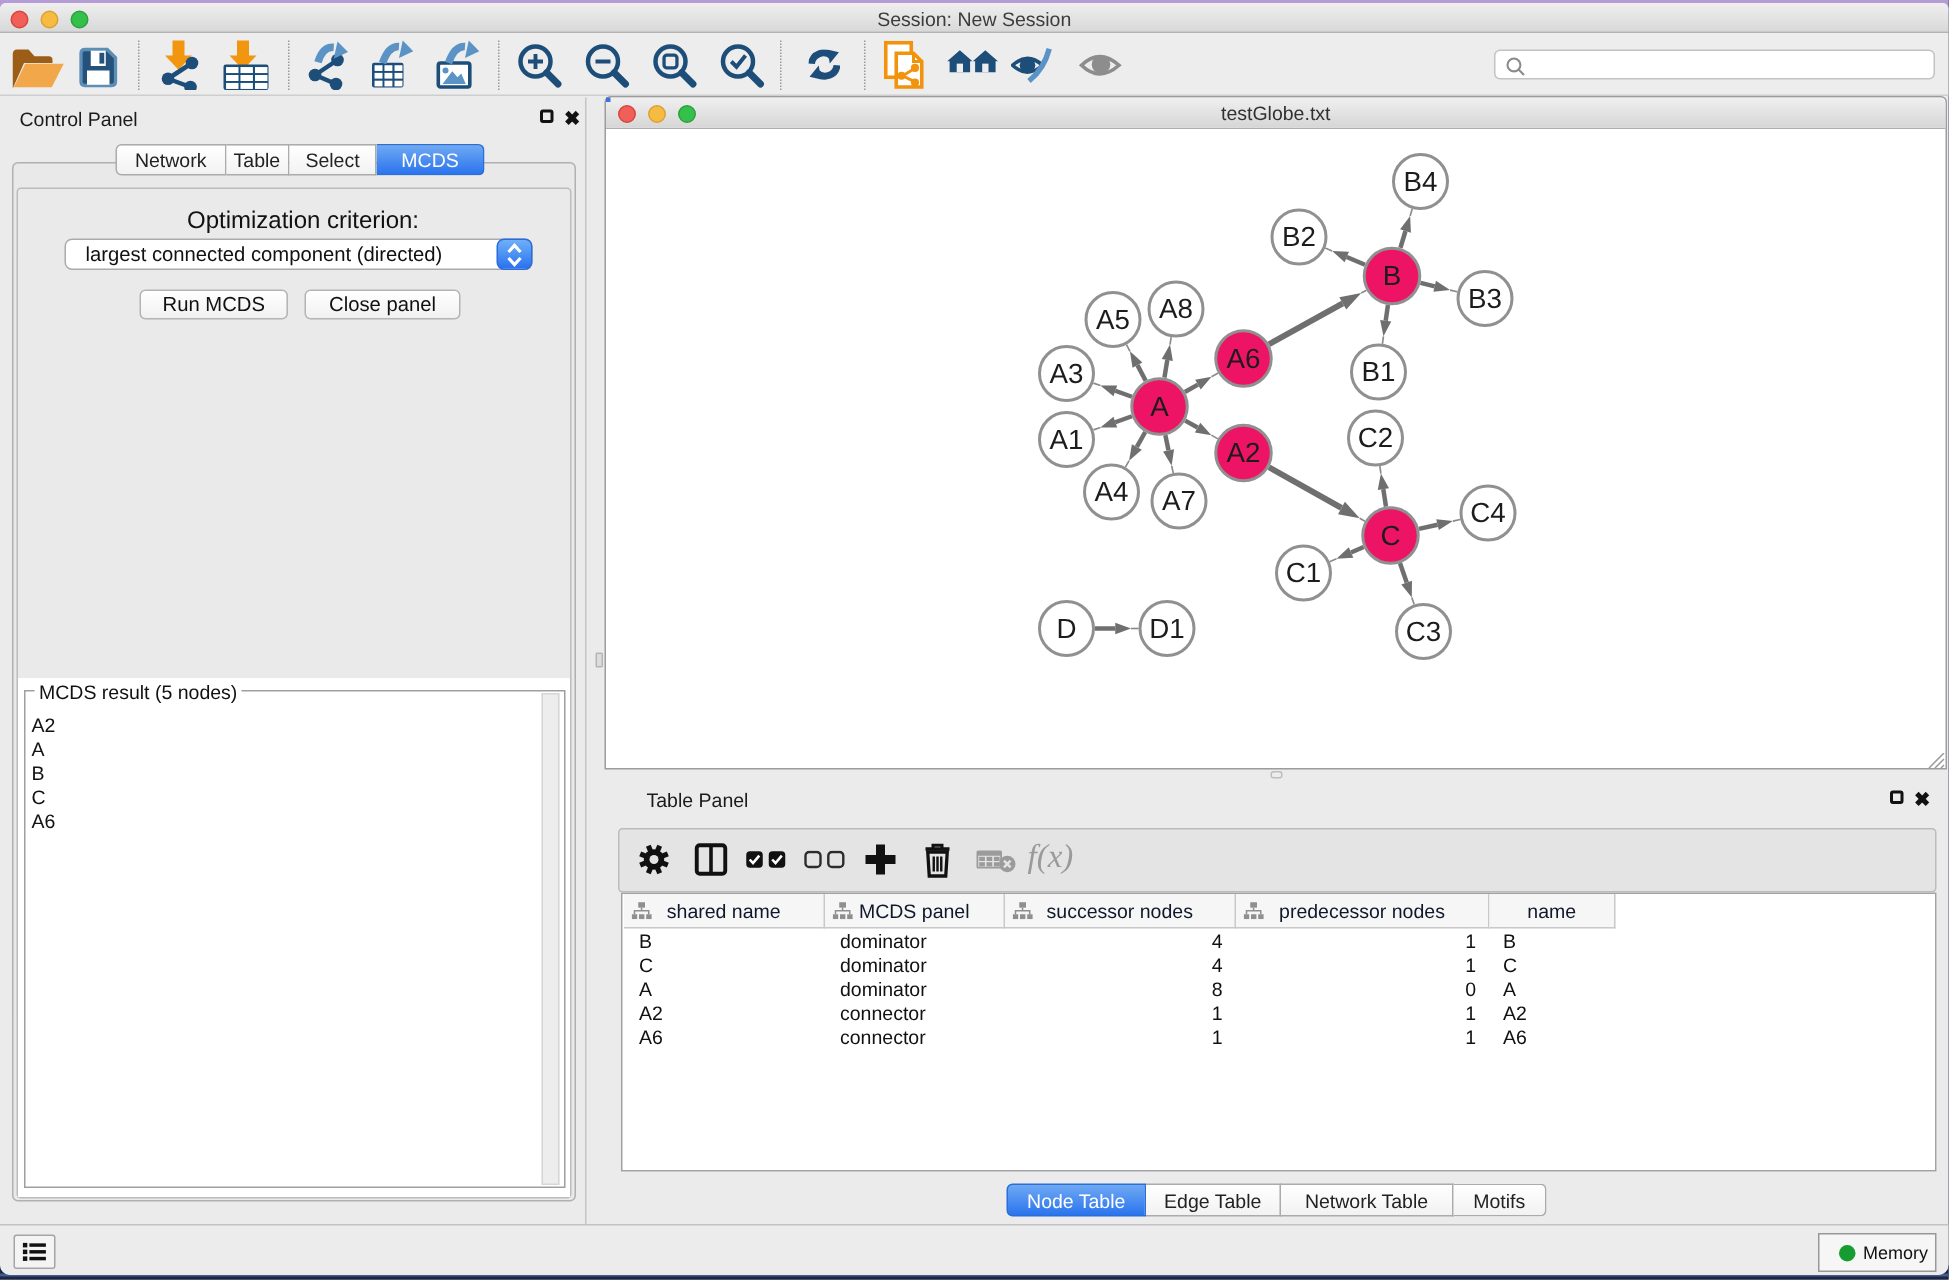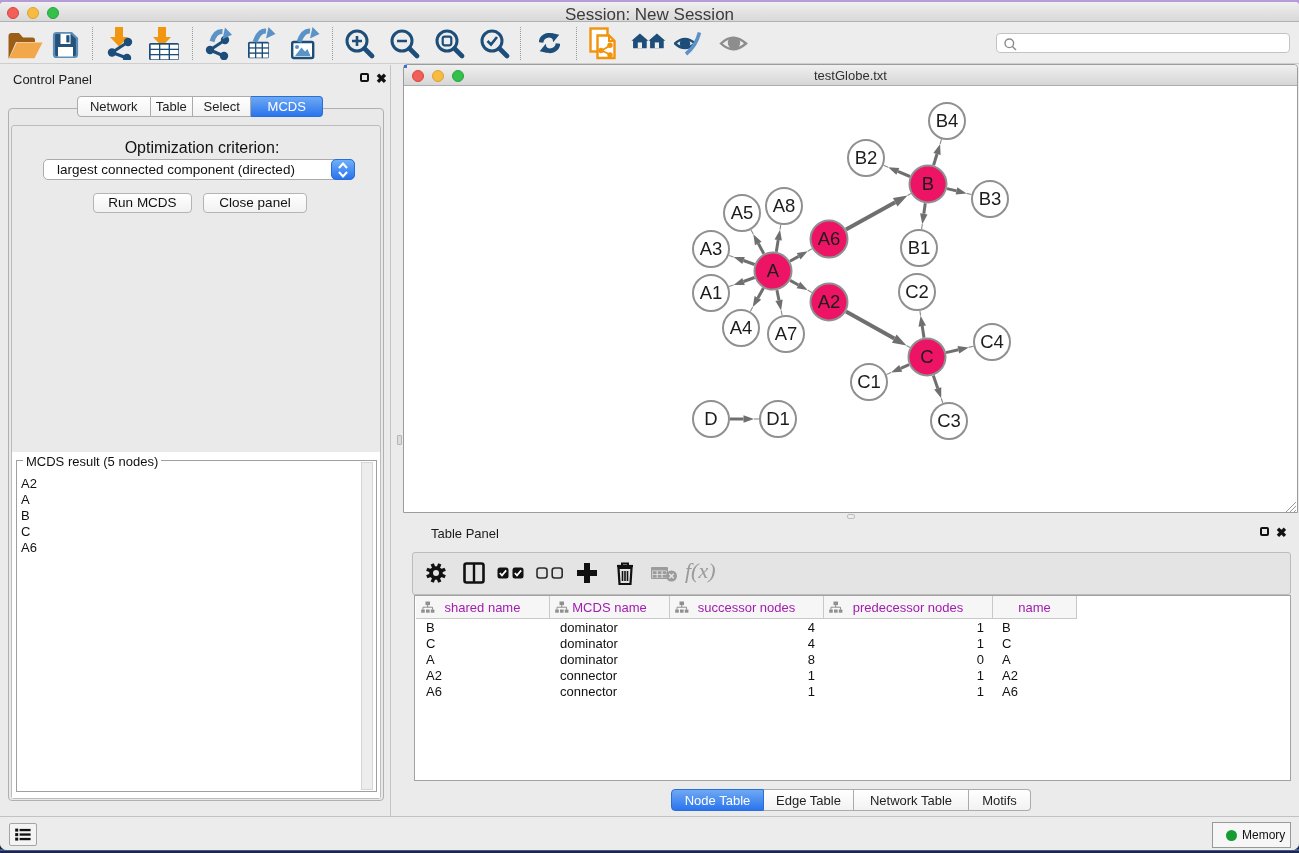--- a/index.html
+++ b/index.html
@@ -1,21 +1,21 @@
 <!DOCTYPE html>
 <html><head><meta charset="utf-8">
 <style>
 *{margin:0;padding:0;box-sizing:border-box}
 html,body{width:1299px;height:853px;overflow:hidden;font-family:"Liberation Sans",sans-serif;background:#1d2646}
 .abs{position:absolute}
 #deskTop{position:absolute;left:0;top:0;width:1299px;height:7px;background:#b59cd6}
 #win{position:absolute;left:0;top:2px;width:1299px;height:848px;background:#ebebeb;border-radius:4px 4px 7px 7px;overflow:hidden}
 #titlebar{position:absolute;left:0;top:0;width:1299px;height:20px;background:linear-gradient(#efefef,#d8d8d8);border-bottom:1px solid #b2b2b2}
 .tl{position:absolute;top:5px;width:12px;height:12px;border-radius:50%}
-#titlebar .t{position:absolute;width:100%;text-align:center;top:3px;font-size:17px;color:#3c3c3c}
+#titlebar .t{position:absolute;width:100%;text-align:center;top:3px;font-size:13px;color:#3c3c3c}
 #toolbar{position:absolute;left:0;top:20px;width:1299px;height:42px;background:#ededed;border-bottom:1px solid #cecece}
 .tsep{position:absolute;top:5px;height:33px;width:0;border-left:1px dotted #9a9a9a}
 #search{position:absolute;left:996px;top:11px;width:294px;height:20px;background:#fff;border:1px solid #c3c3c3;border-radius:4px}
 
 .phead{font-size:13px;color:#1b1b1b}
 .sqbtn{position:absolute;width:9px;height:9px;border:2px solid #111;border-radius:2px}
 .xbtn{position:absolute;font-size:13px;font-weight:bold;color:#111;line-height:10px}
 #cptabs,#bottabs{position:absolute;display:flex;z-index:5}
 .tab{height:100%;border:1px solid #ababab;border-left:none;background:linear-gradient(#ffffff,#f2f2f2);font-size:13px;color:#222;display:flex;align-items:center;justify-content:center}
 .tab.first{border-left:1px solid #ababab;border-radius:4px 0 0 4px}
@@ -32,21 +32,21 @@
 #grptitle{position:absolute;left:6px;top:-7px;background:#fff;padding:0 3px;font-size:13px;color:#111}
 #mlist{position:absolute;left:4px;top:15px;width:340px;height:315px;font-size:13px;color:#111;line-height:16px}
 #mscroll{position:absolute;right:3px;top:1px;width:12px;height:328px;background:#ededed;border:1px solid #d6d6d6}
 
 #netwin{position:absolute;left:403px;top:62px;width:895px;height:449px;background:#fff;border:1px solid #9c9c9c;border-radius:4px 4px 0 0}
 #nettitle{position:absolute;left:0;top:0;width:100%;height:21px;background:linear-gradient(#f0f0f0,#d6d6d6);border-bottom:1px solid #aeaeae;border-radius:4px 4px 0 0}
 #nettitle .t{position:absolute;width:100%;text-align:center;top:3px;font-size:13px;color:#303030}
 
 #tptoolbar{position:absolute;left:412px;top:550px;width:879px;height:43px;background:#e4e4e4;border:1px solid #bbb;border-radius:3px}
 #tablebox{position:absolute;left:414px;top:593px;width:877px;height:186px;background:#fff;border:1px solid #a2a2a2}
-.hcell{position:absolute;top:0;height:23px;background:#f6f6f6;border-right:1px solid #c9c9c9;border-bottom:1px solid #c9c9c9;font-size:13px;color:#a21caf;text-align:center;line-height:23px}
+.hcell{position:absolute;top:0;height:23px;background:#f6f6f6;border-right:1px solid #c9c9c9;border-bottom:1px solid #c9c9c9;font-size:13px;color:#0f172a;text-align:center;line-height:23px}
 .cell{position:absolute;font-size:13px;color:#111;height:16px;line-height:16px}
 
 #statusbar{position:absolute;left:0;top:814px;width:1299px;height:34px;background:#ececec;border-top:1px solid #c2c2c2}
 #listbtn{position:absolute;left:9px;top:821px;width:28px;height:23px;background:#f4f4f4;border:1px solid #a5a5a5;border-radius:2px}
 #membtn{position:absolute;left:1212px;top:820px;width:79px;height:26px;background:#f6f6f6;border:1px solid #989898}
 </style></head><body>
 <div id="deskTop"></div>
 <div style="position:absolute;left:0;top:849px;width:1299px;height:2px;background:#3e5c8c"></div>
 <div id="win">
 <div id="titlebar">
@@ -392,21 +392,21 @@
     </div>
 <div id="tablebox">
 <div class="hcell" style="left:1px;width:134px">shared name</div>
 <svg class="abs" style="left:6px;top:5px" width="14" height="13" viewBox="0 0 14 13">
         <rect x="4.5" y="0.5" width="4.5" height="3.6" fill="#8f8f8f"></rect>
         <path d="M6.7 4v2.2 M2 8.5 V6.2 H11.5 V8.5" stroke="#8f8f8f" stroke-width="1" fill="none"></path>
         <rect x="0.2" y="8.5" width="3.6" height="3.2" fill="#8f8f8f"></rect>
         <rect x="5" y="8.5" width="3.6" height="3.2" fill="#8f8f8f"></rect>
         <rect x="9.8" y="8.5" width="3.6" height="3.2" fill="#8f8f8f"></rect>
       </svg>
-<div class="hcell" style="left:135px;width:120px">MCDS name</div>
+<div class="hcell" style="left:135px;width:120px">MCDS panel</div>
 <svg class="abs" style="left:140px;top:5px" width="14" height="13" viewBox="0 0 14 13">
         <rect x="4.5" y="0.5" width="4.5" height="3.6" fill="#8f8f8f"></rect>
         <path d="M6.7 4v2.2 M2 8.5 V6.2 H11.5 V8.5" stroke="#8f8f8f" stroke-width="1" fill="none"></path>
         <rect x="0.2" y="8.5" width="3.6" height="3.2" fill="#8f8f8f"></rect>
         <rect x="5" y="8.5" width="3.6" height="3.2" fill="#8f8f8f"></rect>
         <rect x="9.8" y="8.5" width="3.6" height="3.2" fill="#8f8f8f"></rect>
       </svg>
 <div class="hcell" style="left:255px;width:154px">successor nodes</div>
 <svg class="abs" style="left:260px;top:5px" width="14" height="13" viewBox="0 0 14 13">
         <rect x="4.5" y="0.5" width="4.5" height="3.6" fill="#8f8f8f"></rect>

